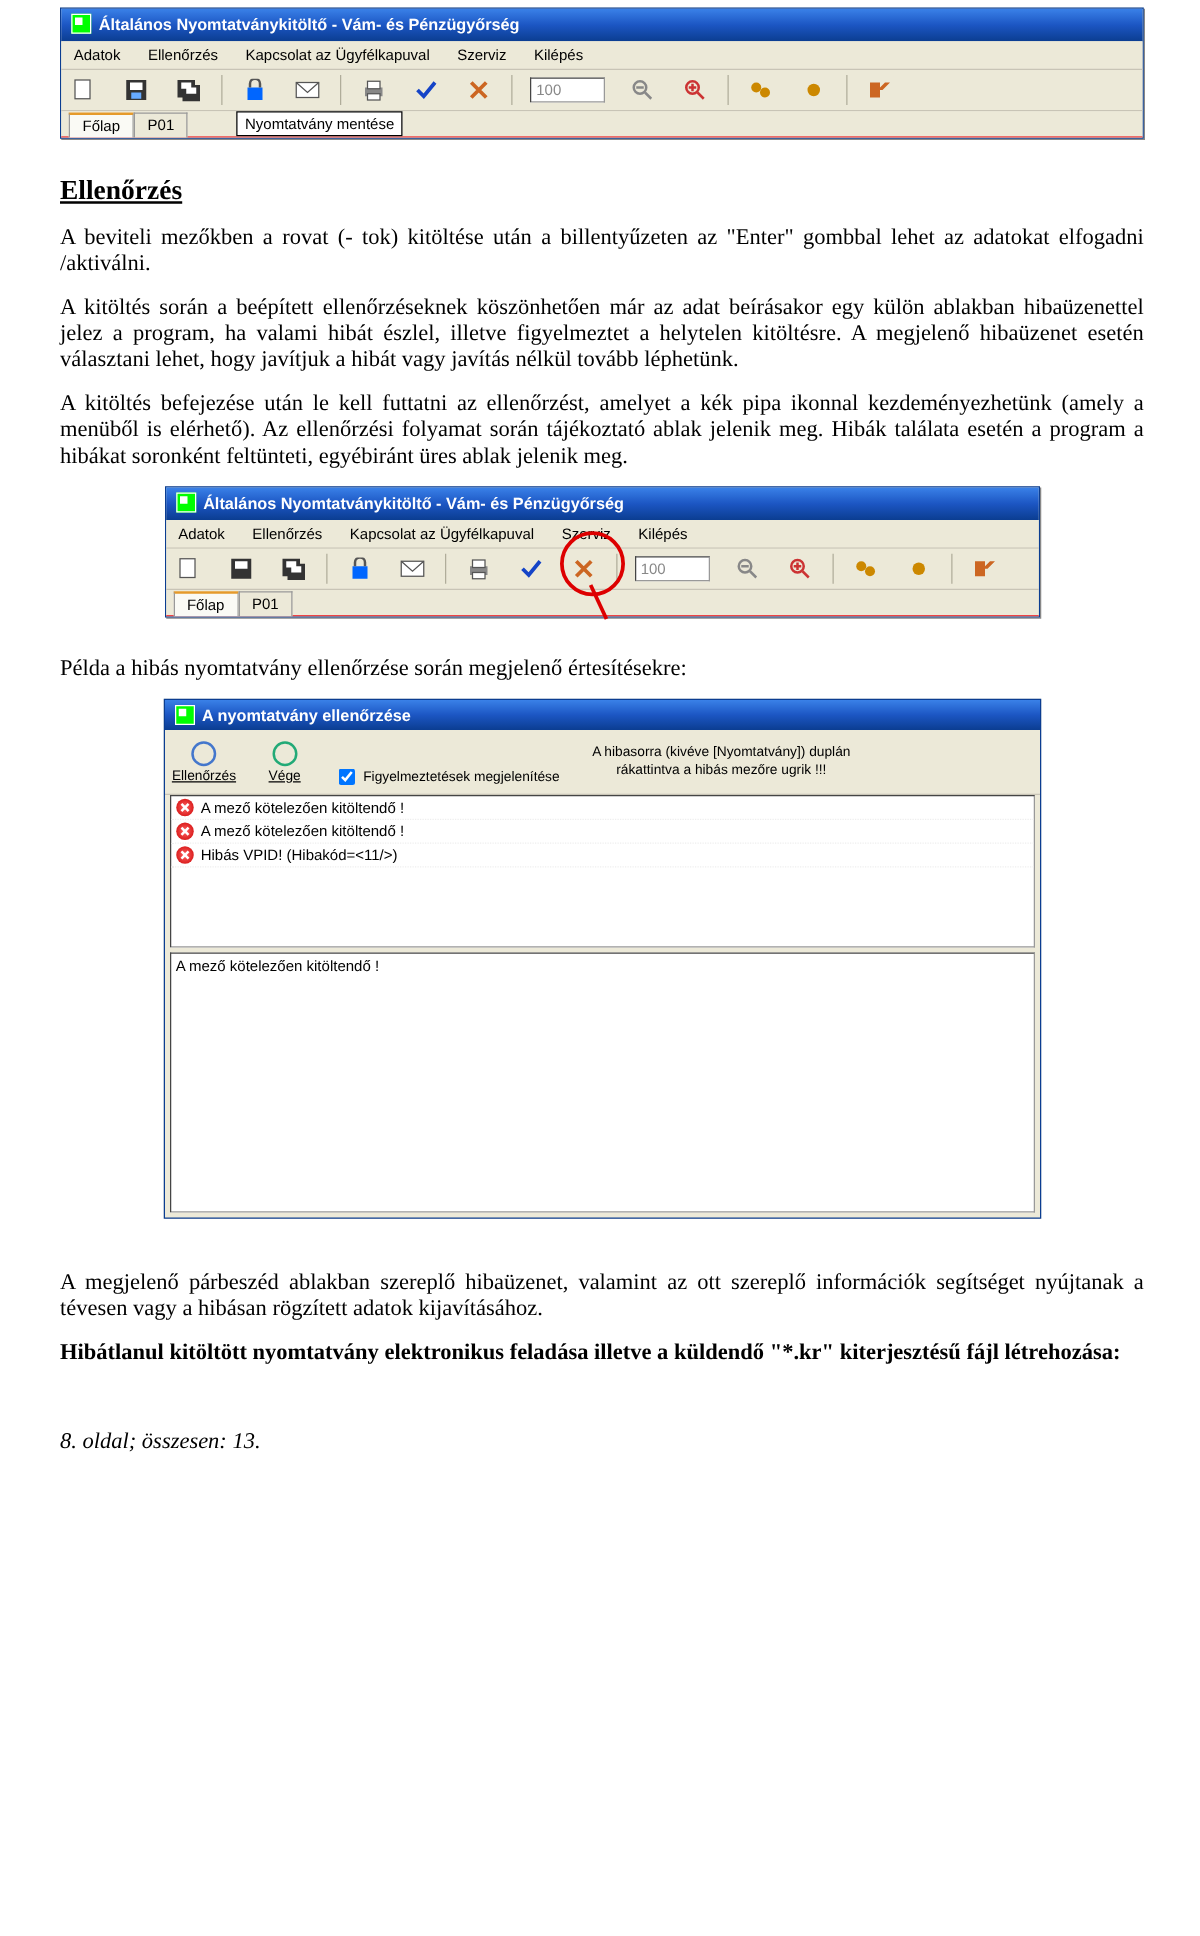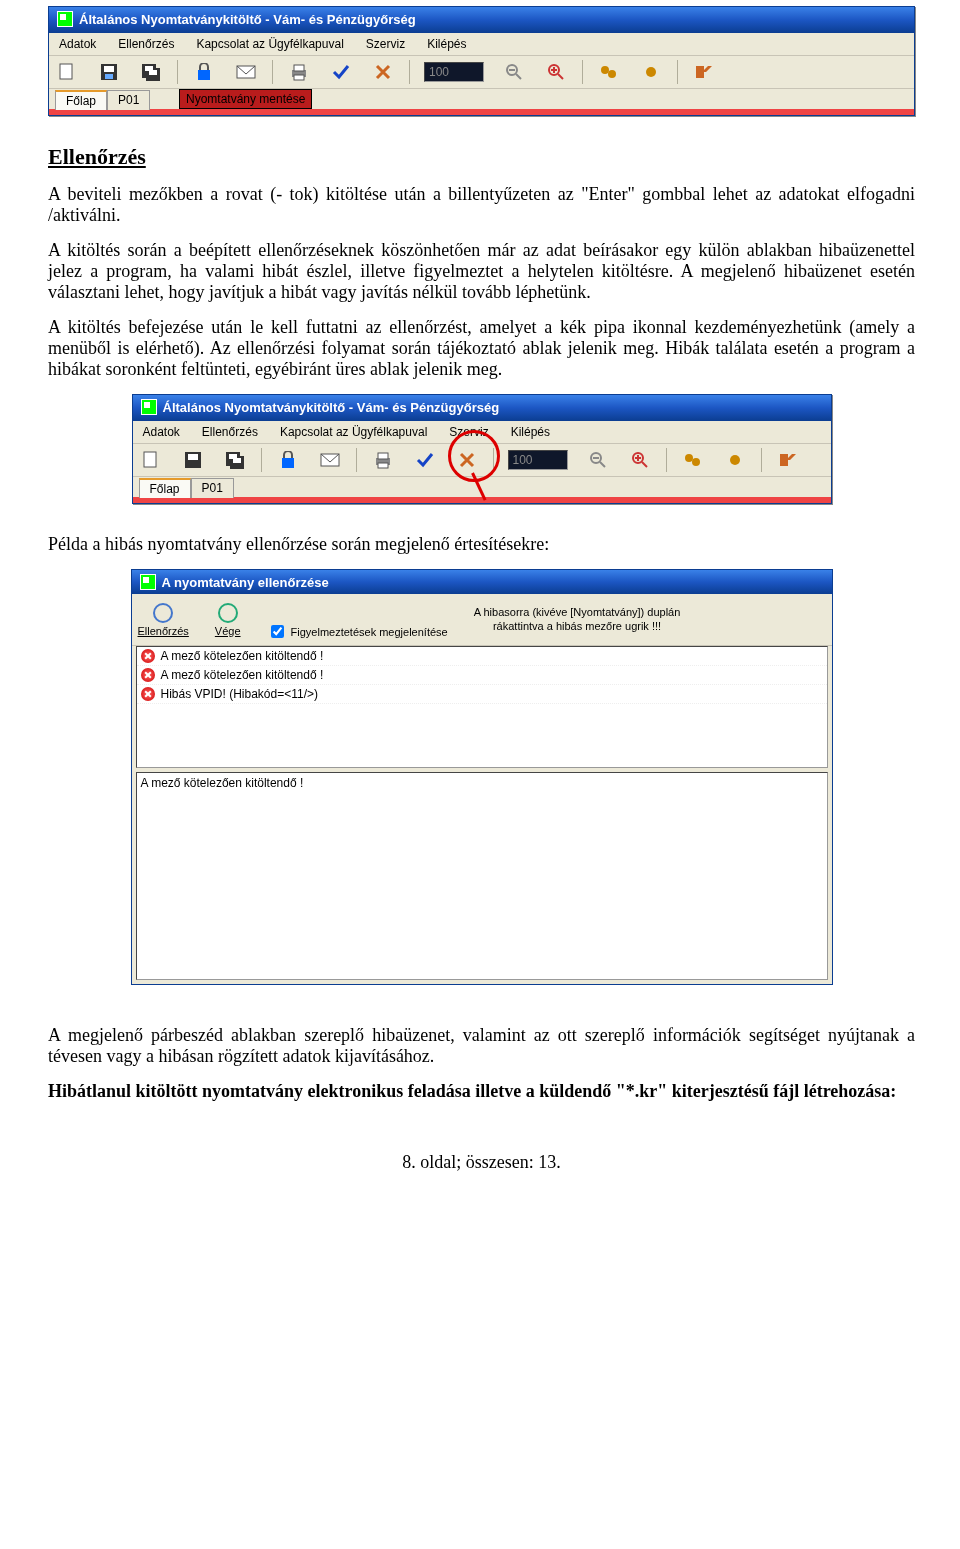--- a/index.html
+++ b/index.html
@@ -60,44 +60,44 @@
     gap:18px;
   }
   .tbtn{
     width:22px;height:22px;
     display:flex;align-items:center;justify-content:center;
     border:1px solid #ece9d8;
   }
   .tbtn svg{display:block;}
   .sep{width:1px;height:24px;background:#b0ad9a;margin:0 -4px;}
   .zoombox{
-    width:50px;border:1px inset #999;background:#0f172a;
+    width:50px;border:1px inset #999;background:#ffffff;
     padding:2px 4px;color:#888;
   }
   .tabstrip{
     background:#ece9d8;
     padding:0 6px;
     display:flex;
     gap:-1px;
-    border-bottom:6px solid #ef4444;
+    border-bottom:1px solid #ef4444;
     position:relative;
   }
   .tab{
     border:1px solid #999;
     border-bottom:none;
     background:#ece9d8;
     padding:2px 10px;
     position:relative;
     top:1px;
   }
   .tab.active{background:#fafaf5;border-top:2px solid #e59a2b;}
   .tooltip{
     position:absolute;
-    left:130px;top:0;
-    background:#b91c1c;border:1px solid #000;
+    left:140px;top:0;
+    background:#ffffff;border:1px solid #000;
     padding:2px 6px;font-size:12px;
   }
 
   
   .circle{
     position:absolute;
     border:3px solid #d00;
     border-radius:50%;
     width:46px;height:46px;
     pointer-events:none;
@@ -158,21 +158,21 @@
   .detail{
     background:#fff;border:1px inset #999;margin:4px;
     height:200px;padding:3px 4px;
   }
 
   
   h2.sec{font-family:"Times New Roman",serif;font-size:22px;font-weight:bold;
     text-decoration:underline;margin:28px 0 14px;}
   p.just{text-align:justify;margin:0 0 14px;}
   p.bold{font-weight:bold;text-align:justify;}
-  .footer{text-align:center;font-size:18px;margin-top:50px;}
+  .footer{font-size:18px;margin-top:50px;font-style:italic;}
 </style>
 </head>
 <body>
 
 <div class="page">
 
 <div class="win" style="margin-top:6px;">
   <div class="titlebar">
     <span class="appicon"></span>
     <span>Általános Nyomtatványkitöltő - Vám- és Pénzügyőrség</span>

